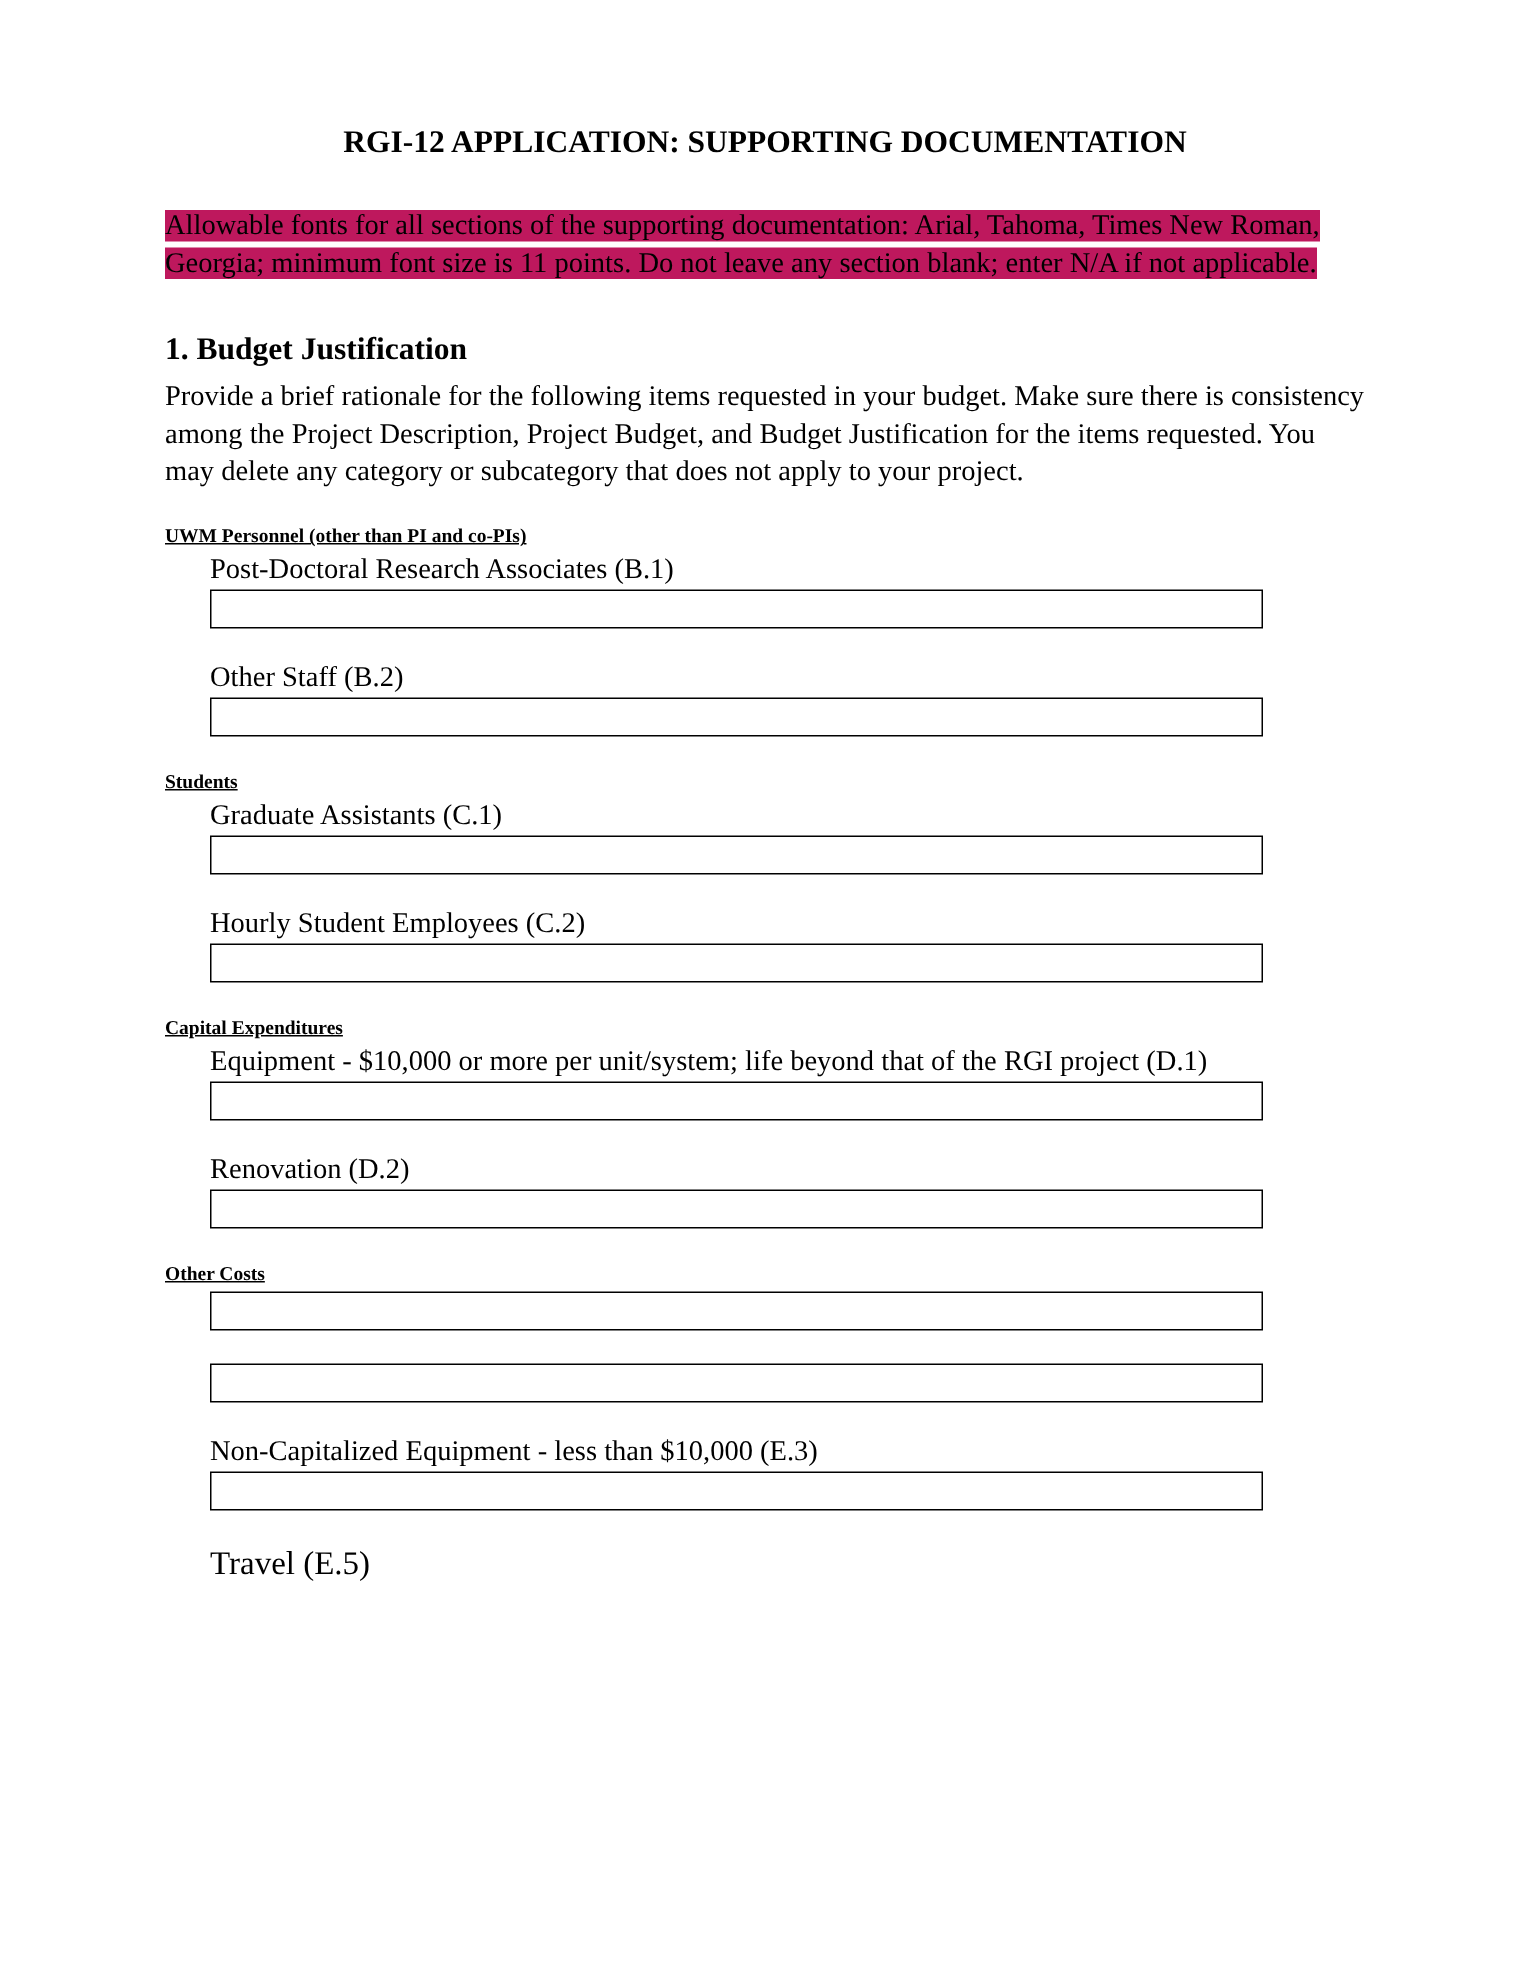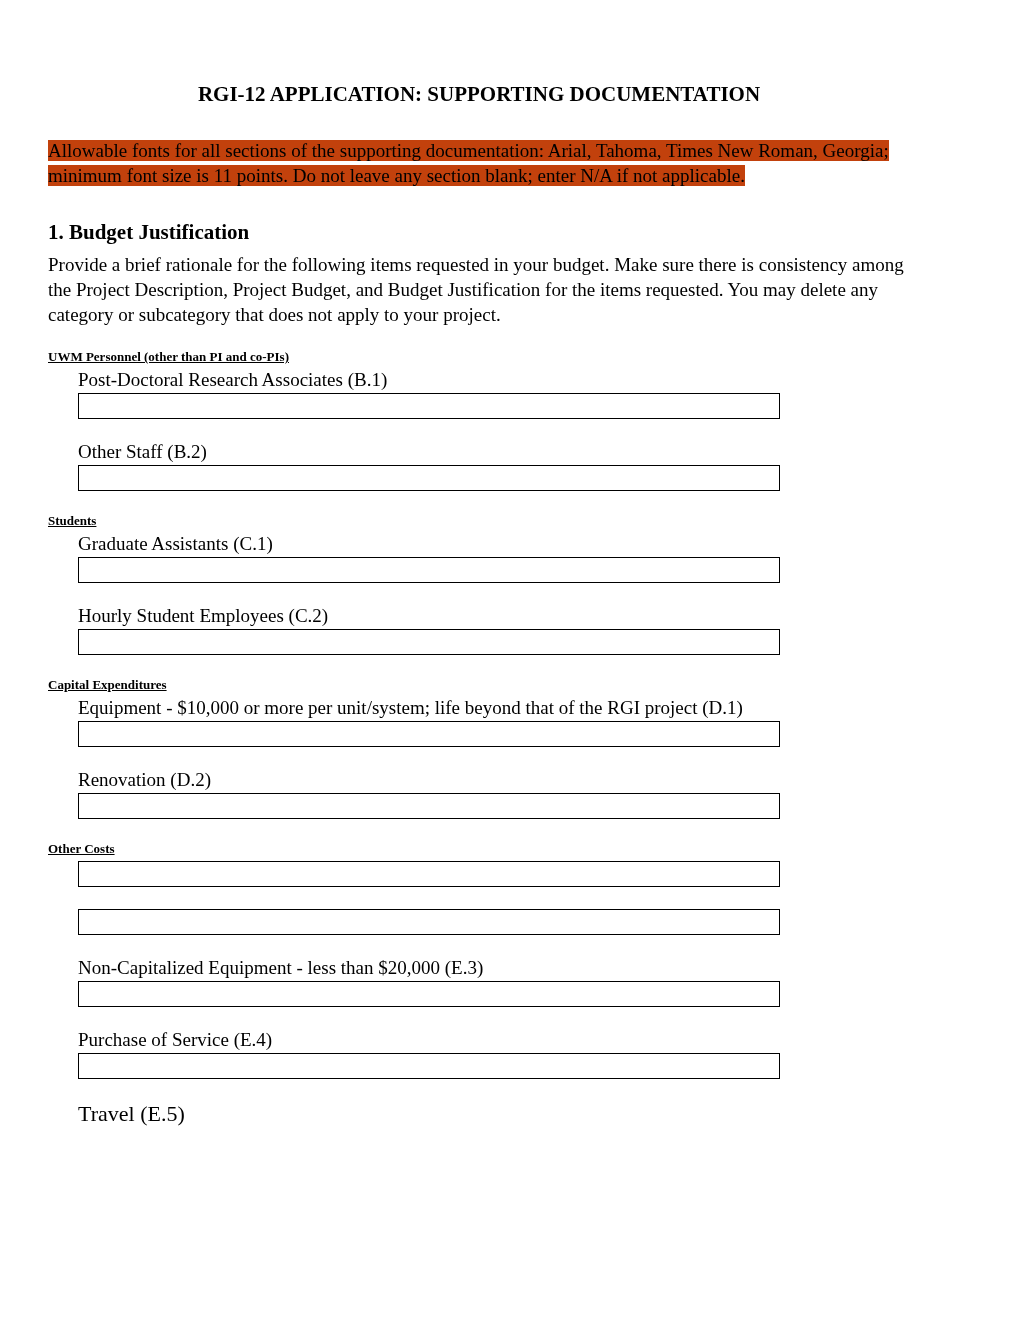--- a/index.html
+++ b/index.html
@@ -6,31 +6,31 @@
       margin: 0;
       padding: 0;
       background: #fff;
       font-family: "Times New Roman", Times, serif;
       color: #000;
     }
     .page {
       width: 1020px;
       height: 1320px;
       box-sizing: border-box;
-      padding: 82px 110px 0 48px;
+      padding: 82px 110px 0 110px;
       font-family: Liberation Serif, serif;
     }
     .title {
       text-align: center;
       font-weight: bold;
       font-size: 21px;
       margin-bottom: 32px;
     }
     .highlight {
-      background: #c2410c;
+      background: #be185d;
       font-size: 19px;
       line-height: 1.3;
       display: inline;
     }
     .highlight-wrapper {
       margin-bottom: 32px;
       line-height: 1.3;
     }
     .subtitle {
       font-weight: bold;
@@ -111,21 +111,17 @@
   </div>
 
   <div class="section-header">Other Costs</div>
   <div class="field-block">
     <div class="input-box"></div>
   </div>
   <div class="field-block">
     <div class="input-box"></div>
   </div>
   <div class="field-block">
-    <div class="field-label">Non-Capitalized Equipment - less than $20,000 (E.3)</div>
-    <div class="input-box"></div>
-  </div>
-  <div class="field-block">
-    <div class="field-label">Purchase of Service (E.4)</div>
+    <div class="field-label">Non-Capitalized Equipment - less than $10,000 (E.3)</div>
     <div class="input-box"></div>
   </div>
   <div class="last-label">Travel (E.5)</div>
 </div>
 
 </body></html>

